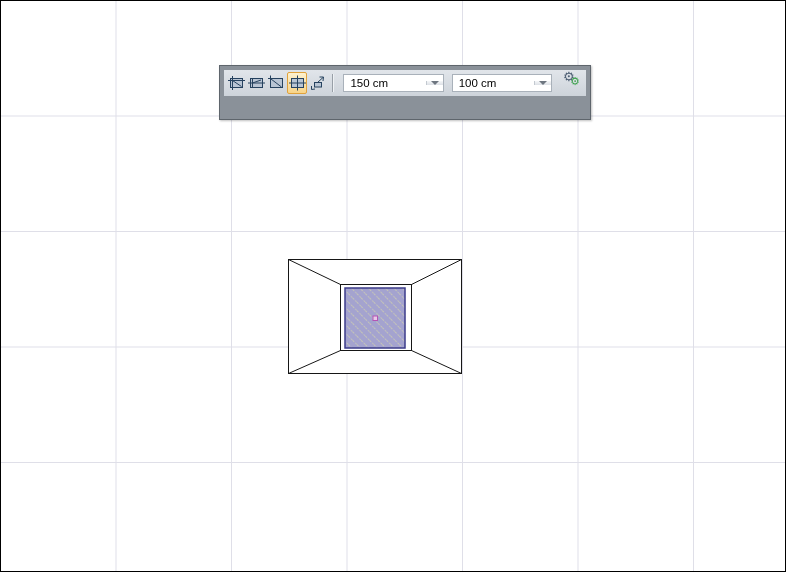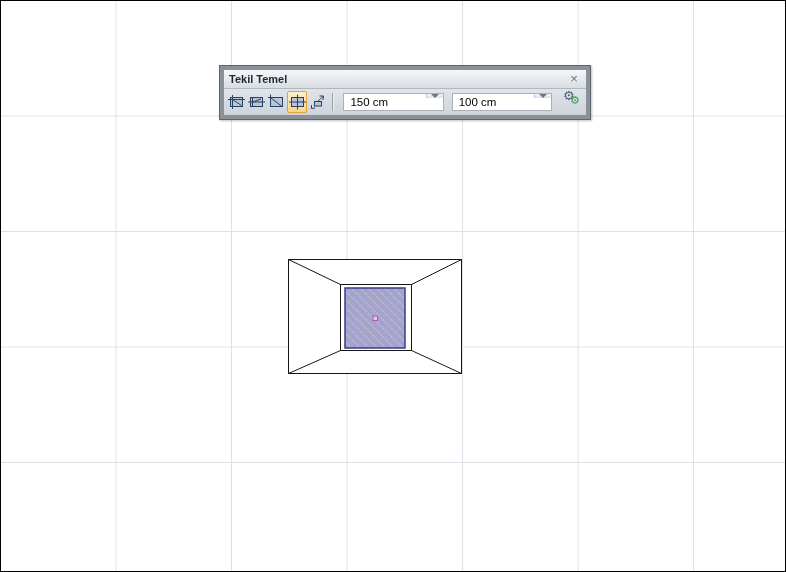--- a/index.html
+++ b/index.html
@@ -71,21 +71,21 @@
     width: 1px; height: 18px;
     background: #989fa7;
     box-shadow: 1px 0 0 #eef1f4;
     margin: 0 6px 0 5px;
   }
   .combo {
     width: 104px; height: 18px;
     background: #ffffff;
     border: 1px solid #a9b1ba;
     display: flex;
-    align-items: flex-start;
+    align-items: center;
   }
   .combo-text {
     flex: 1;
     font-size: 11.5px;
     line-height: 16px;
     padding-left: 6px;
     color: #000;
     white-space: nowrap;
     overflow: hidden;
   }
@@ -140,26 +140,20 @@
     <line x1="7.5" y1="122.5" x2="59.5" y2="99.5" style="stroke: var(--drawing-line, #161616);" stroke-width="1"></line>
     <line x1="180.5" y1="122.5" x2="130.5" y2="99.5" style="stroke: var(--drawing-line, #161616);" stroke-width="1"></line>
 
     <rect x="64" y="37" width="60" height="60" style="fill: var(--foundation-fill, #a4a3cf);"></rect>
     <rect x="64" y="37" width="60" height="60" fill="url(#hatch)" style="stroke: var(--foundation-border, #3b3b8a);" stroke-width="1.5"></rect>
 
     <rect x="92" y="65" width="4.5" height="4.5" fill="#e8c8e8" style="stroke: var(--insertion-point, #b455b4);" stroke-width="1"></rect>
   </svg>
 
   <div class="palette">
-    <div class="p-title">
-      <span>Tekil Temel</span>
-      <button class="p-close">
-        <span>×</span>
-      </button>
-    </div>
 
     <div class="p-row">
 
       <button class="tool">
         <svg class="icon-svg" width="17" height="16" viewBox="0 0 17 16">
           <rect x="2.5" y="3.5" width="12" height="9"></rect>
           <line x1="0" y1="5.5" x2="17" y2="5.5"></line>
           <line x1="4.5" y1="1" x2="4.5" y2="15"></line>
           <line x1="4.5" y1="5.5" x2="13.5" y2="11.5"></line>
         </svg>

